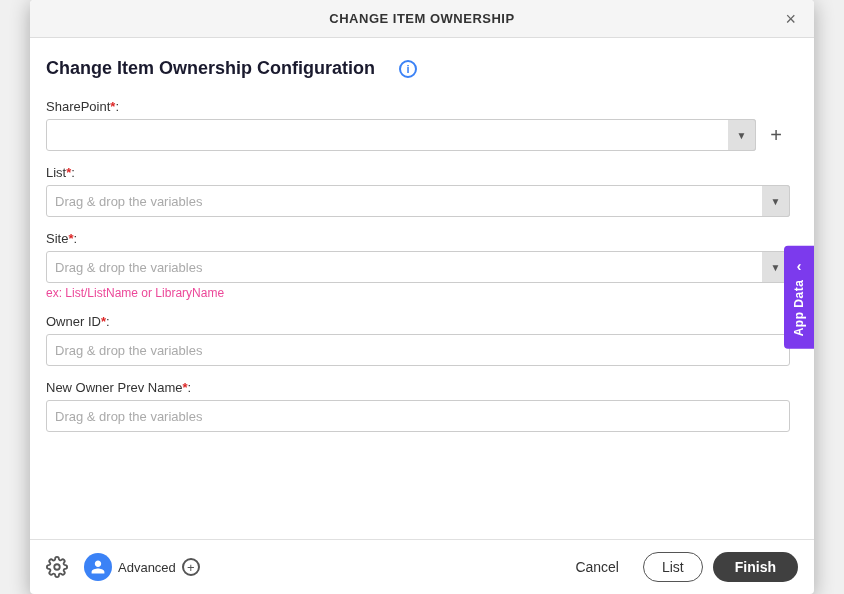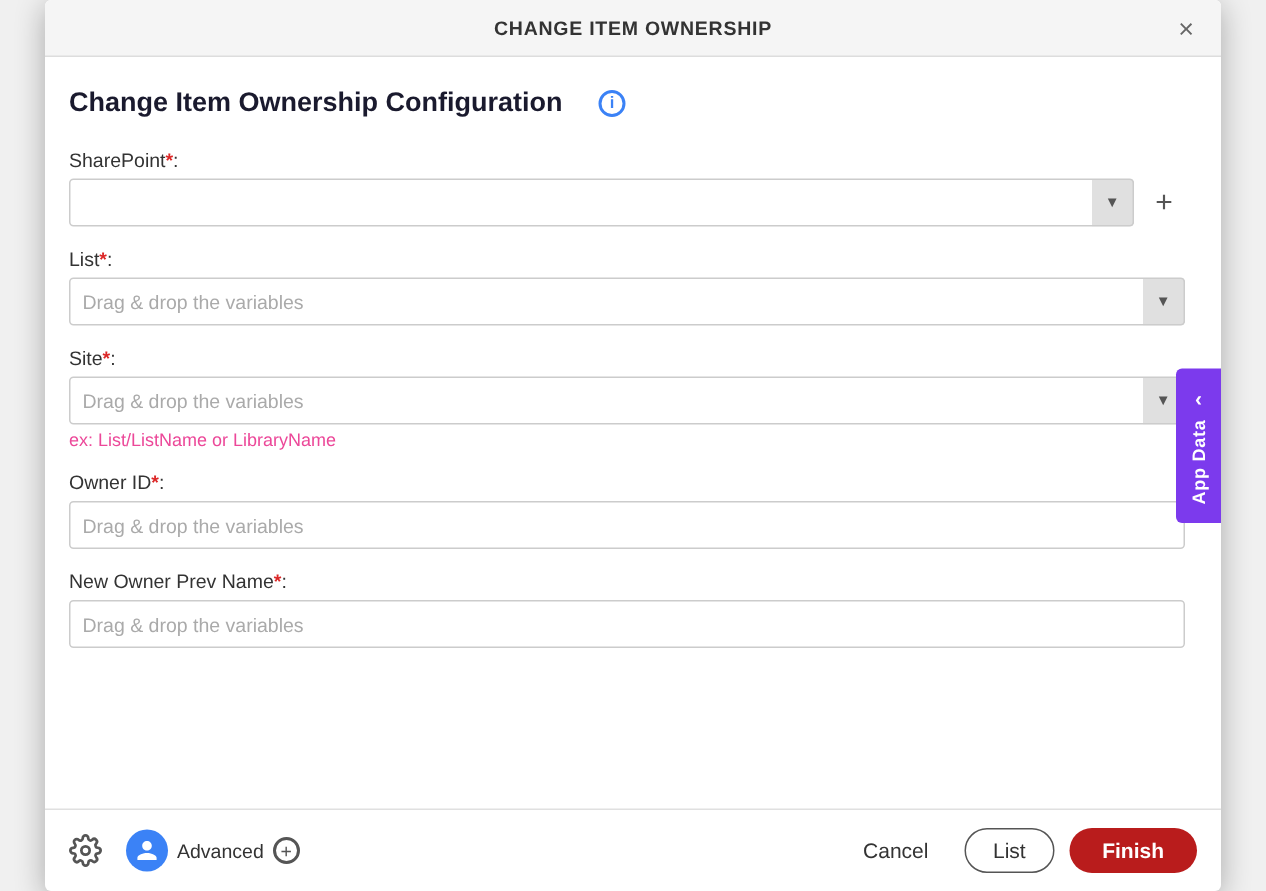--- a/index.html
+++ b/index.html
@@ -283,21 +283,21 @@
       background: #fff;
       border: 1px solid #555;
       color: #333;
       font-size: 14px;
       cursor: pointer;
       padding: 6px 18px;
       border-radius: 20px;
       font-weight: 500;
     }
     .finish-btn {
-      background: #b91c1c;
+      background: #404040;
       border: none;
       color: #fff;
       font-size: 14px;
       cursor: pointer;
       padding: 7px 22px;
       border-radius: 20px;
       font-weight: 600;
     }
   </style>
 </head>

